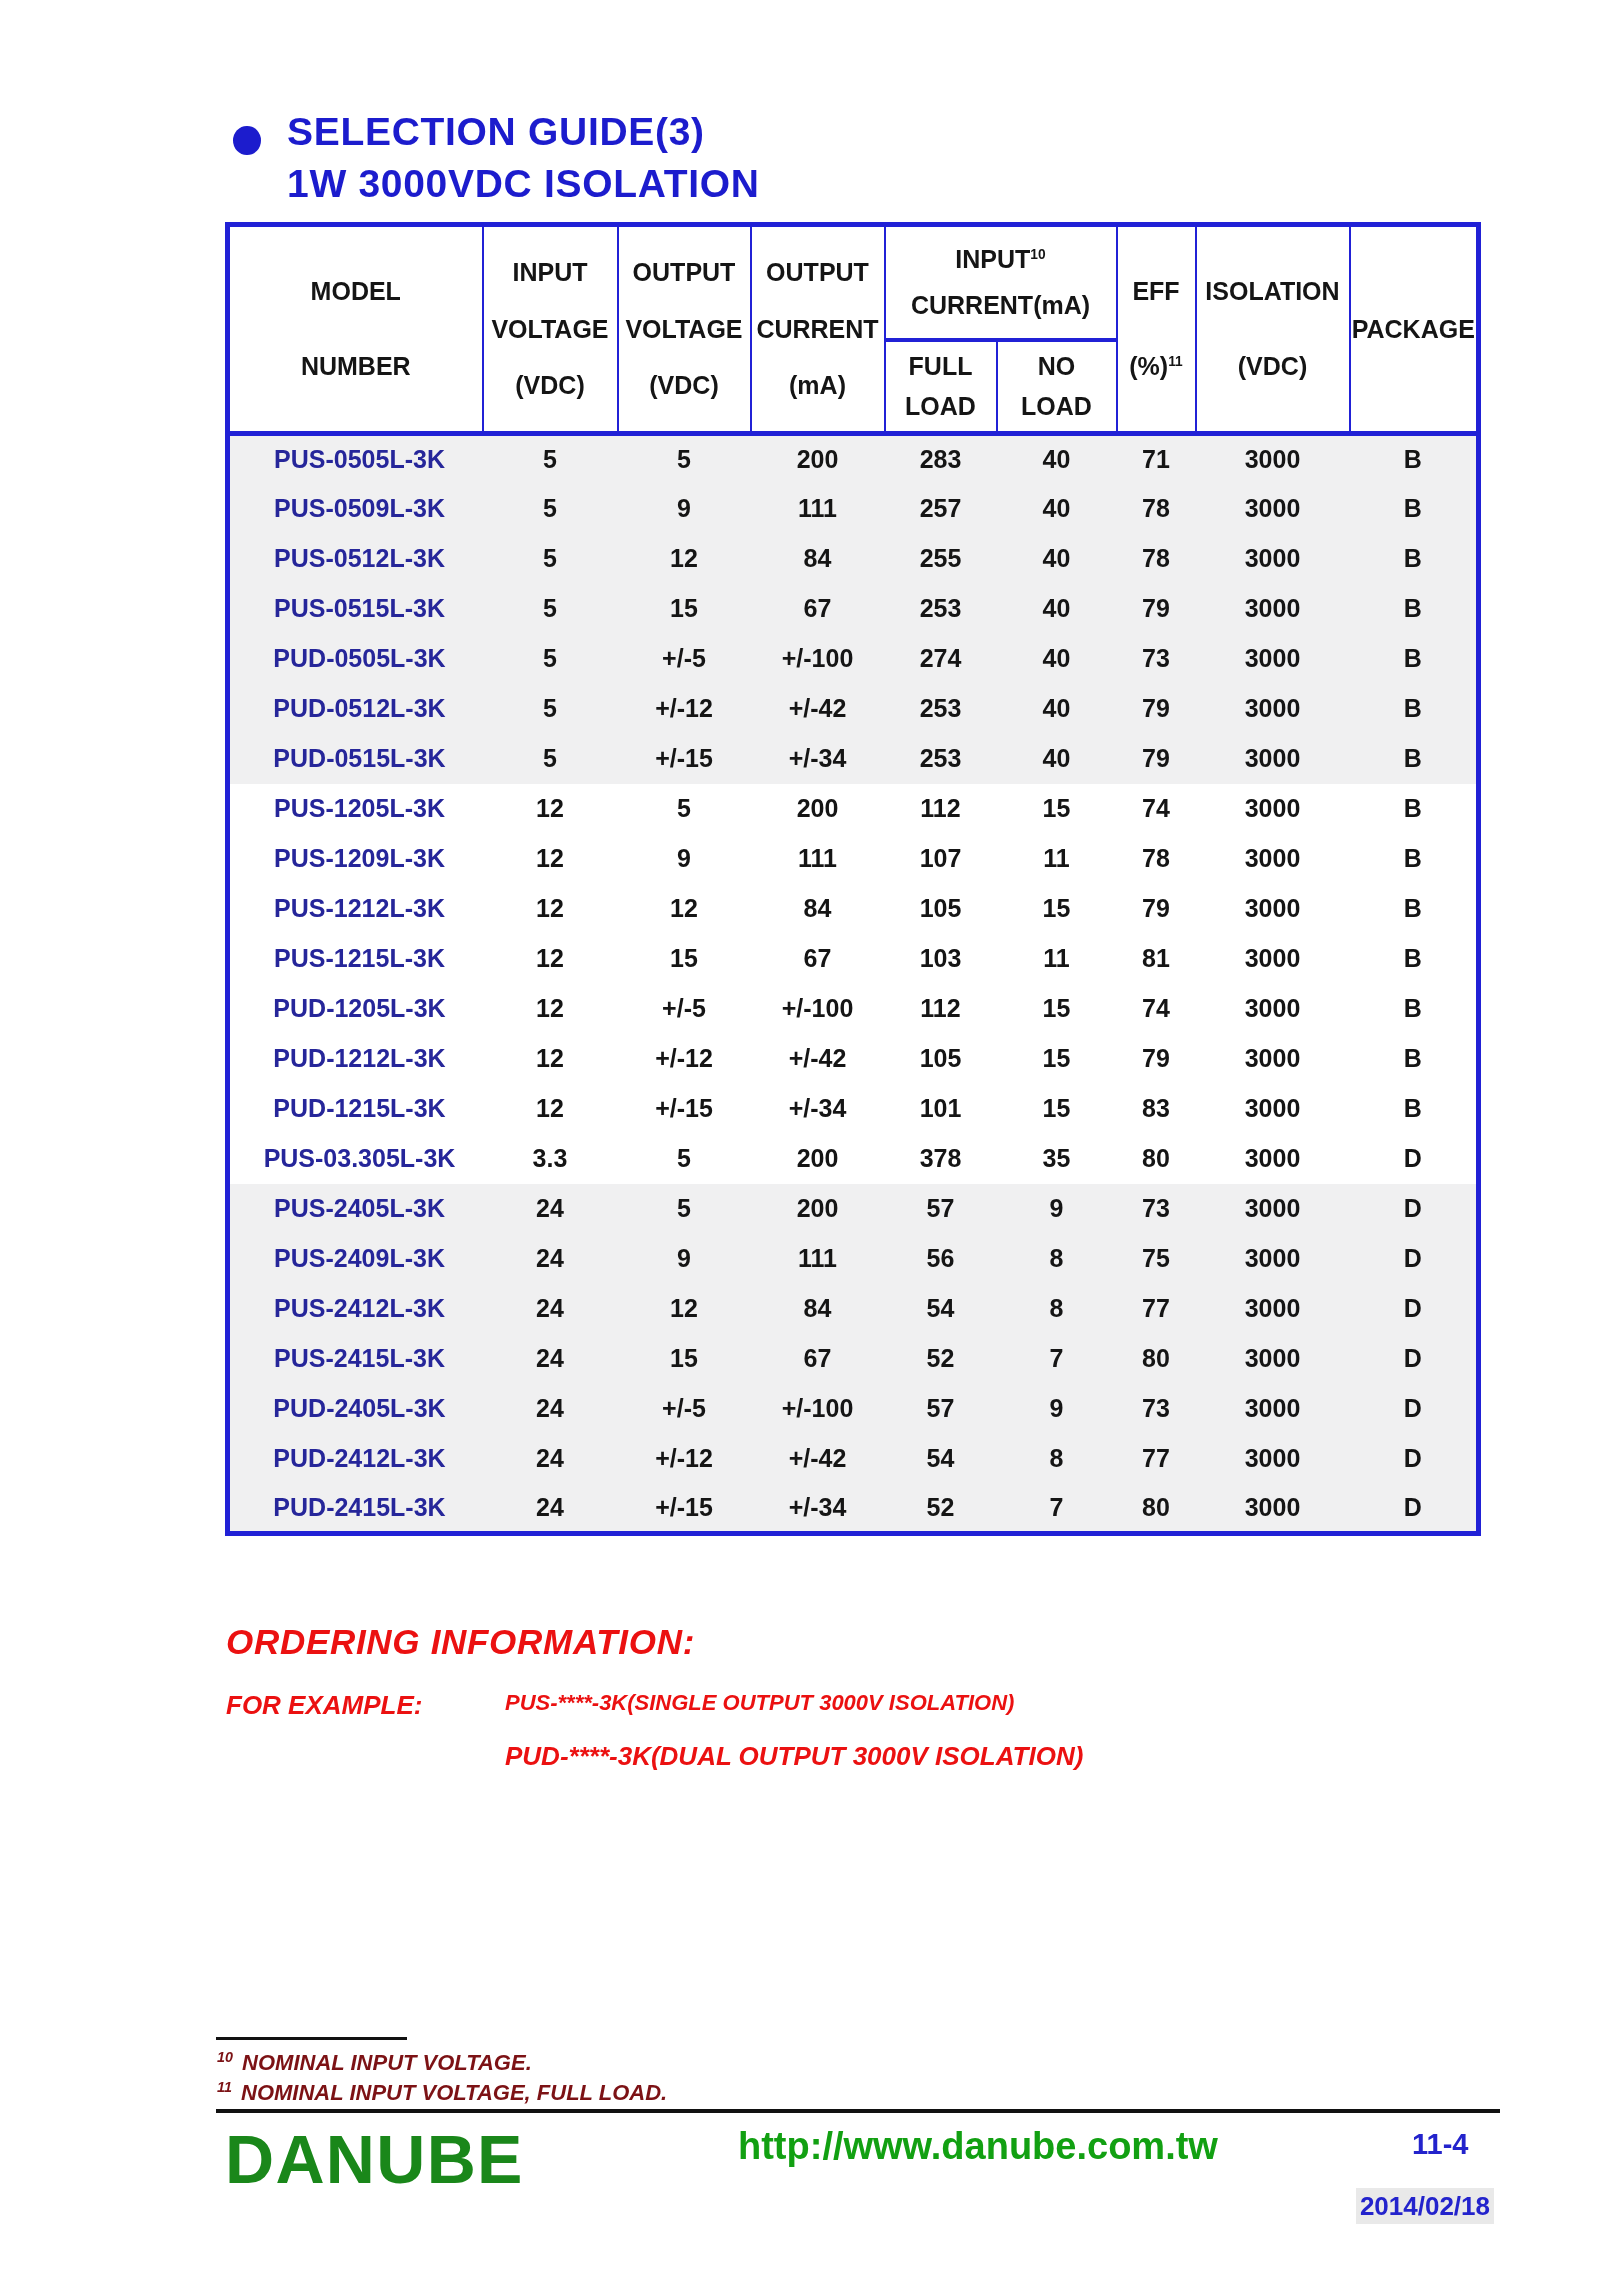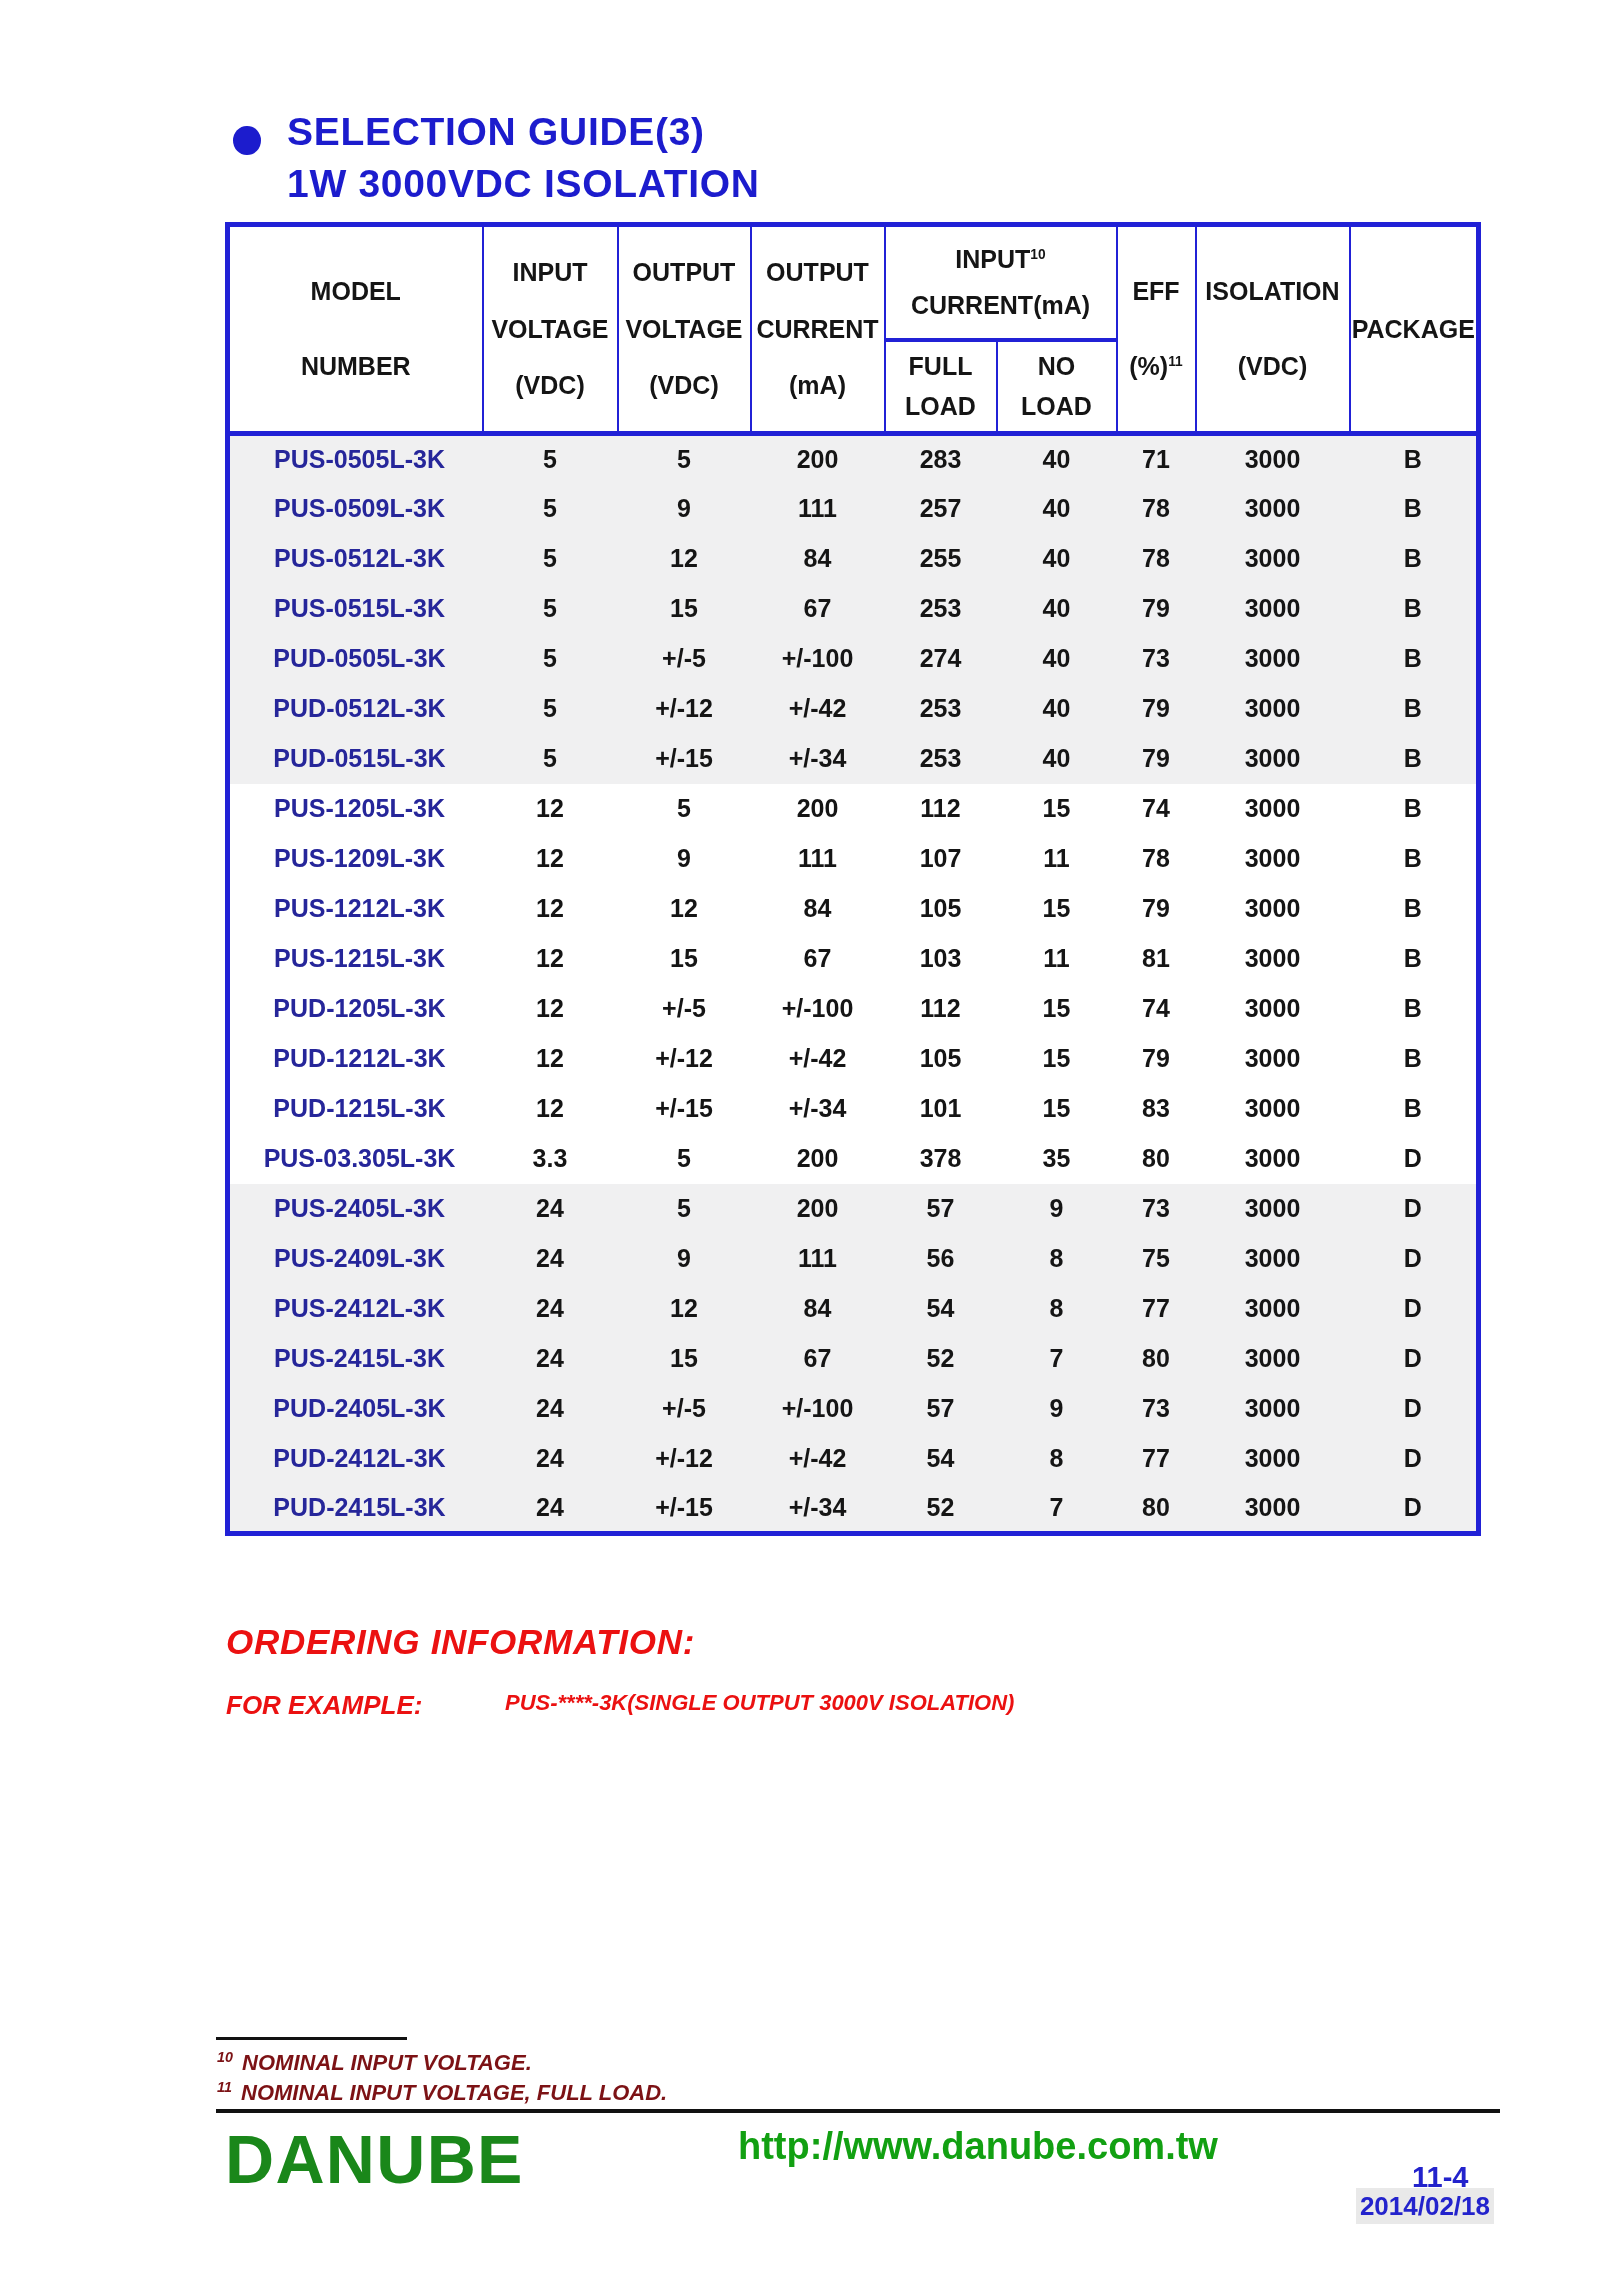--- a/index.html
+++ b/index.html
@@ -124,21 +124,20 @@
   }
   .url {
     position:absolute; left:738px; top:2125px;
     color:var(--url-green); font-size:38px; font-weight:bold;
     text-decoration:none; white-space:nowrap;
   }
   .page-number {
     position:absolute; left:1412px; top:2128px;
     color:var(--footer-blue); font-size:29px; font-weight:bold;
     white-space:nowrap;
-    margin-top:33px;
   }
   .date {
     position:absolute; left:1356px; top:2188px;
     color:var(--footer-blue); font-size:26px; font-weight:bold;
     background:var(--date-bg); padding:2.6px 3.9px;
     white-space:nowrap;
   }
 </style>
 </head>
 <body>
@@ -474,20 +473,21 @@
             <td>D</td>
           </tr>
         </tbody>
     </table>
   </div>
 
 
   <div class="ordering-heading">ORDERING INFORMATION:</div>
   <div class="example-label">FOR EXAMPLE:</div>
   <div class="example-1">PUS-****-3K(SINGLE OUTPUT 3000V ISOLATION)</div>
+  <div class="example-2">PUD-****-3K(DUAL OUTPUT 3000V ISOLATION)</div>
 
   <div class="footnote-divider"></div>
   <div class="footnote fn-1">
     <sup>10</sup><span>NOMINAL INPUT VOLTAGE.</span>
   </div>
   <div class="footnote fn-2">
     <sup>11</sup><span>NOMINAL INPUT VOLTAGE, FULL LOAD.</span>
   </div>
 
   <div class="footer-divider"></div>

